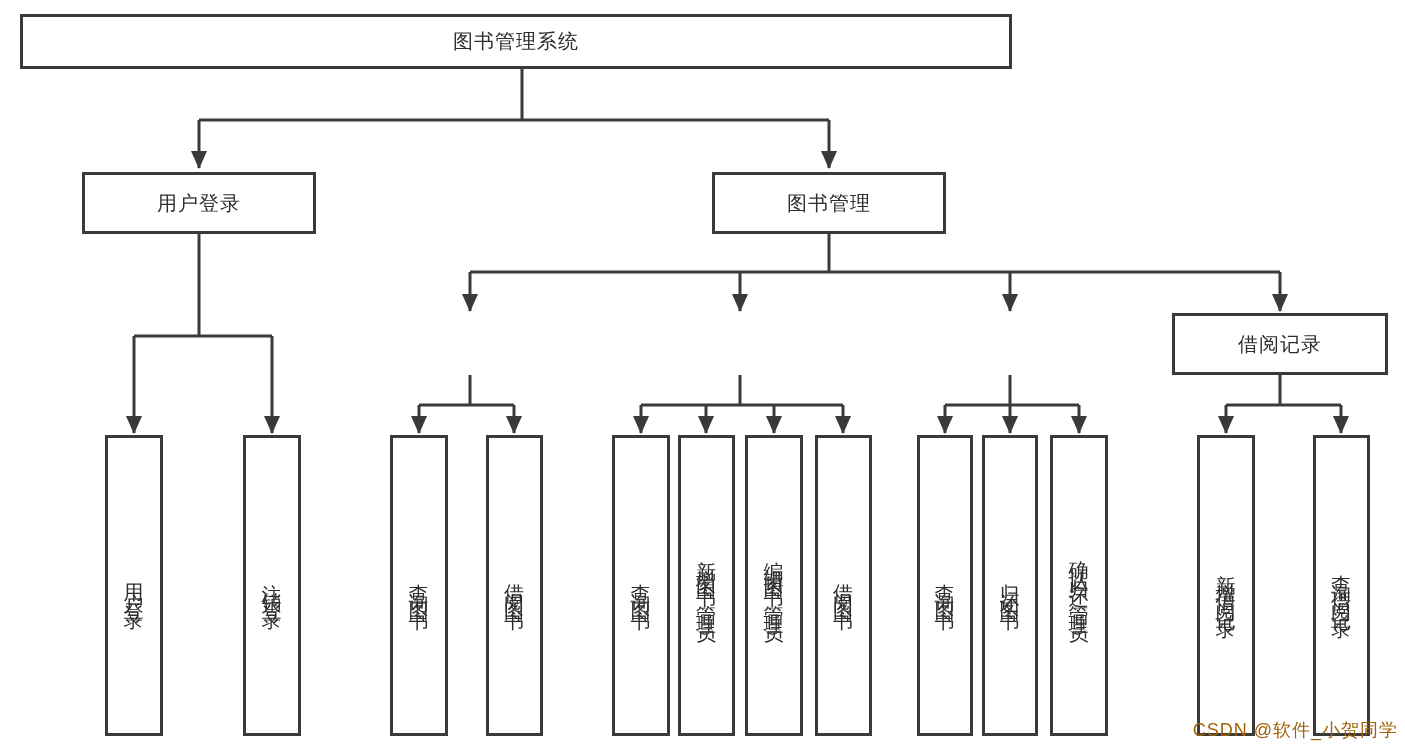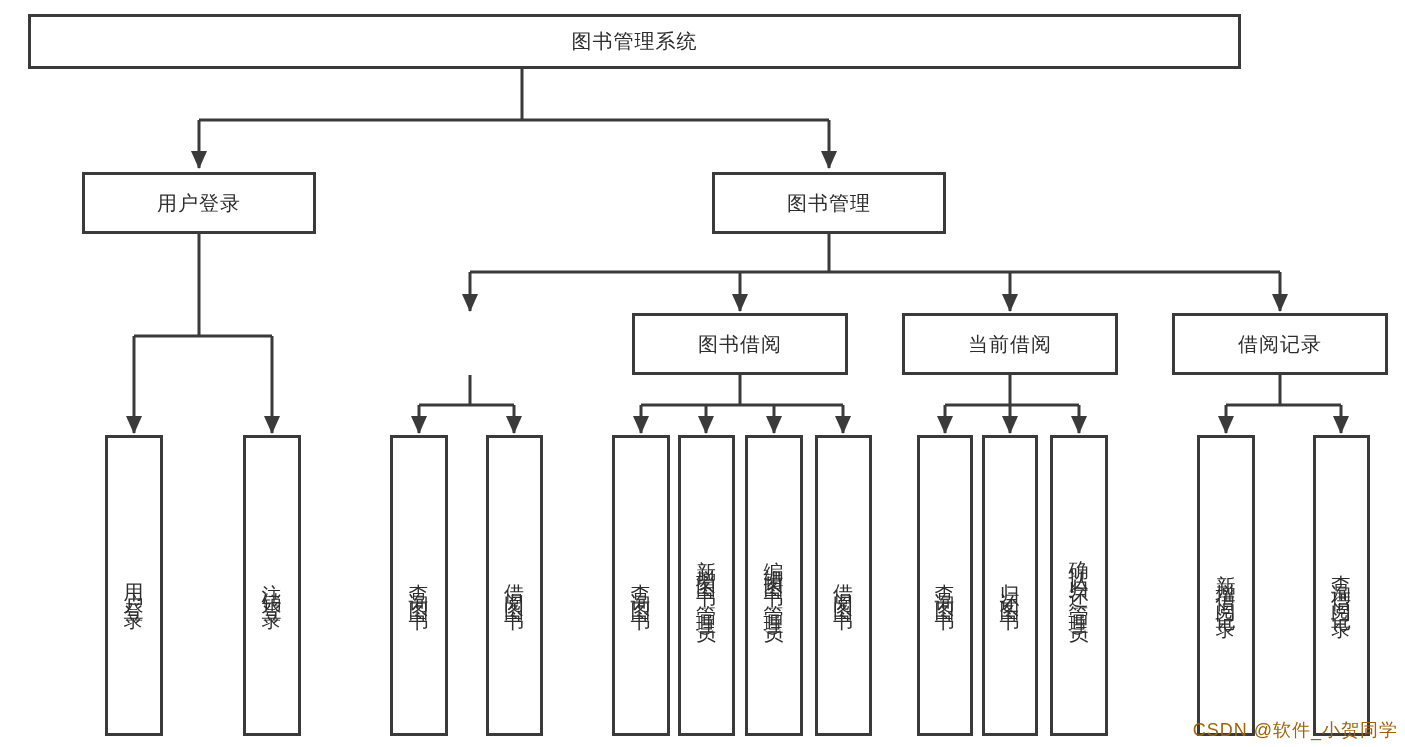--- a/index.html
+++ b/index.html
@@ -22,21 +22,21 @@
     justify-content: center;
   }
   .node span {
     color: #2d2d2d;
     white-space: nowrap;
   }
   .h span {           
     font-size: 20px;
     letter-spacing: 1px;
   }
-  .root  { left: 28px;  top: 14px;  width: 1213px; height: 55px; }
+  .root  { left: 20px;  top: 14px;  width: 992px; height: 55px; }
   .l2    { top: 172px; width: 234px; height: 62px; }
   .l3    { top: 313px; width: 216px; height: 62px; }
   .leaf  { top: 435px; height: 301px; }
   .leaf span {
     writing-mode: vertical-rl;
     text-orientation: mixed;
     font-size: 20px;
     letter-spacing: 9px;
     line-height: 1;
   }
@@ -102,26 +102,20 @@
     <span>图书管理系统</span>
   </div>
 
   <div class="node h l2" style="left:82px">
     <span>用户登录</span>
   </div>
   <div class="node h l2" style="left:712px">
     <span>图书管理</span>
   </div>
 
-  <div class="node h l3" style="left:632px">
-    <span>图书借阅</span>
-  </div>
-  <div class="node h l3" style="left:902px">
-    <span>当前借阅</span>
-  </div>
   <div class="node h l3" style="left:1172px">
     <span>借阅记录</span>
   </div>
 
   <div class="node leaf" style="left:105px;width:58px">
     <span>用户登录</span>
   </div>
   <div class="node leaf" style="left:243px;width:58px">
     <span>注销登录</span>
   </div>

